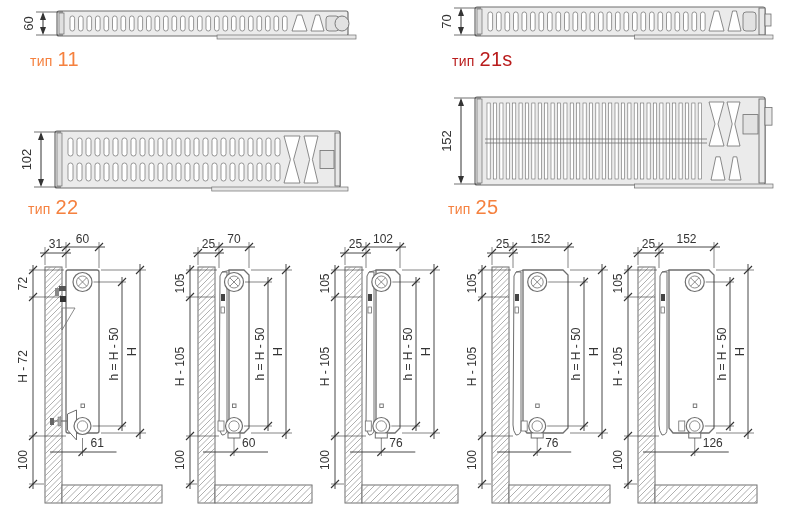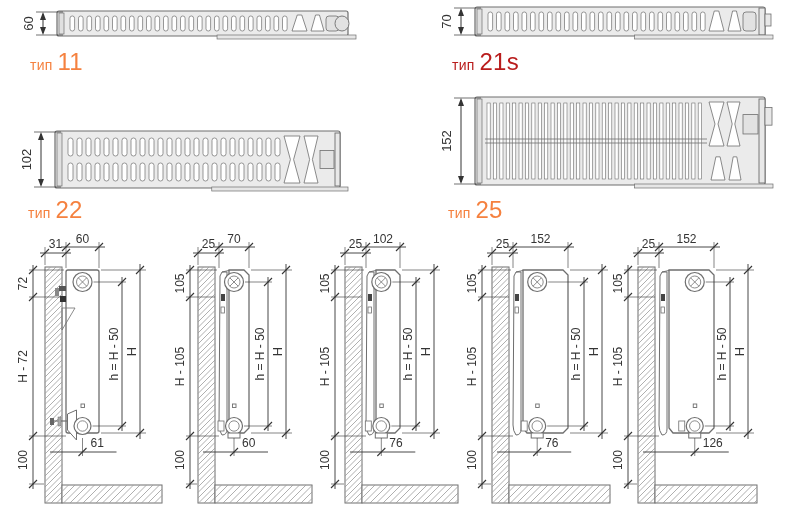--- a/index.html
+++ b/index.html
@@ -1,21 +1,21 @@
 <!DOCTYPE html>
 <html><head>
 <meta charset="utf-8">
 <style>
   html,body{margin:0;padding:0;background:#fff;}
   .canvas{position:relative;width:800px;height:506px;background:#ffffff;
           font-family:"Liberation Sans",sans-serif;overflow:hidden;}
   .canvas svg text{font-family:"Liberation Sans",sans-serif;}
   .type-label{position:absolute;white-space:nowrap;letter-spacing:.3px;}
   .tl-word{font-size:14px;margin-top:29px;}
-  .tl-num{font-size:24px;}
+  .tl-num{font-size:20px;}
 </style>
 </head>
 <body>
 
 <div class="canvas">
   <svg id="drawing" width="800" height="506">
       <g>
         <rect x="57" y="11" width="291" height="25" rx="2" fill="#ebebeb" stroke="#6e6e6e" stroke-width="1.2"></rect>
         <rect x="59" y="13" width="5" height="21" fill="#e0e0e0" stroke="#6e6e6e" stroke-width="0.7"></rect>
         <rect x="70" y="16" width="4.6" height="15" rx="2.2" fill="#fff" stroke="#6e6e6e" stroke-width="0.7"></rect>

